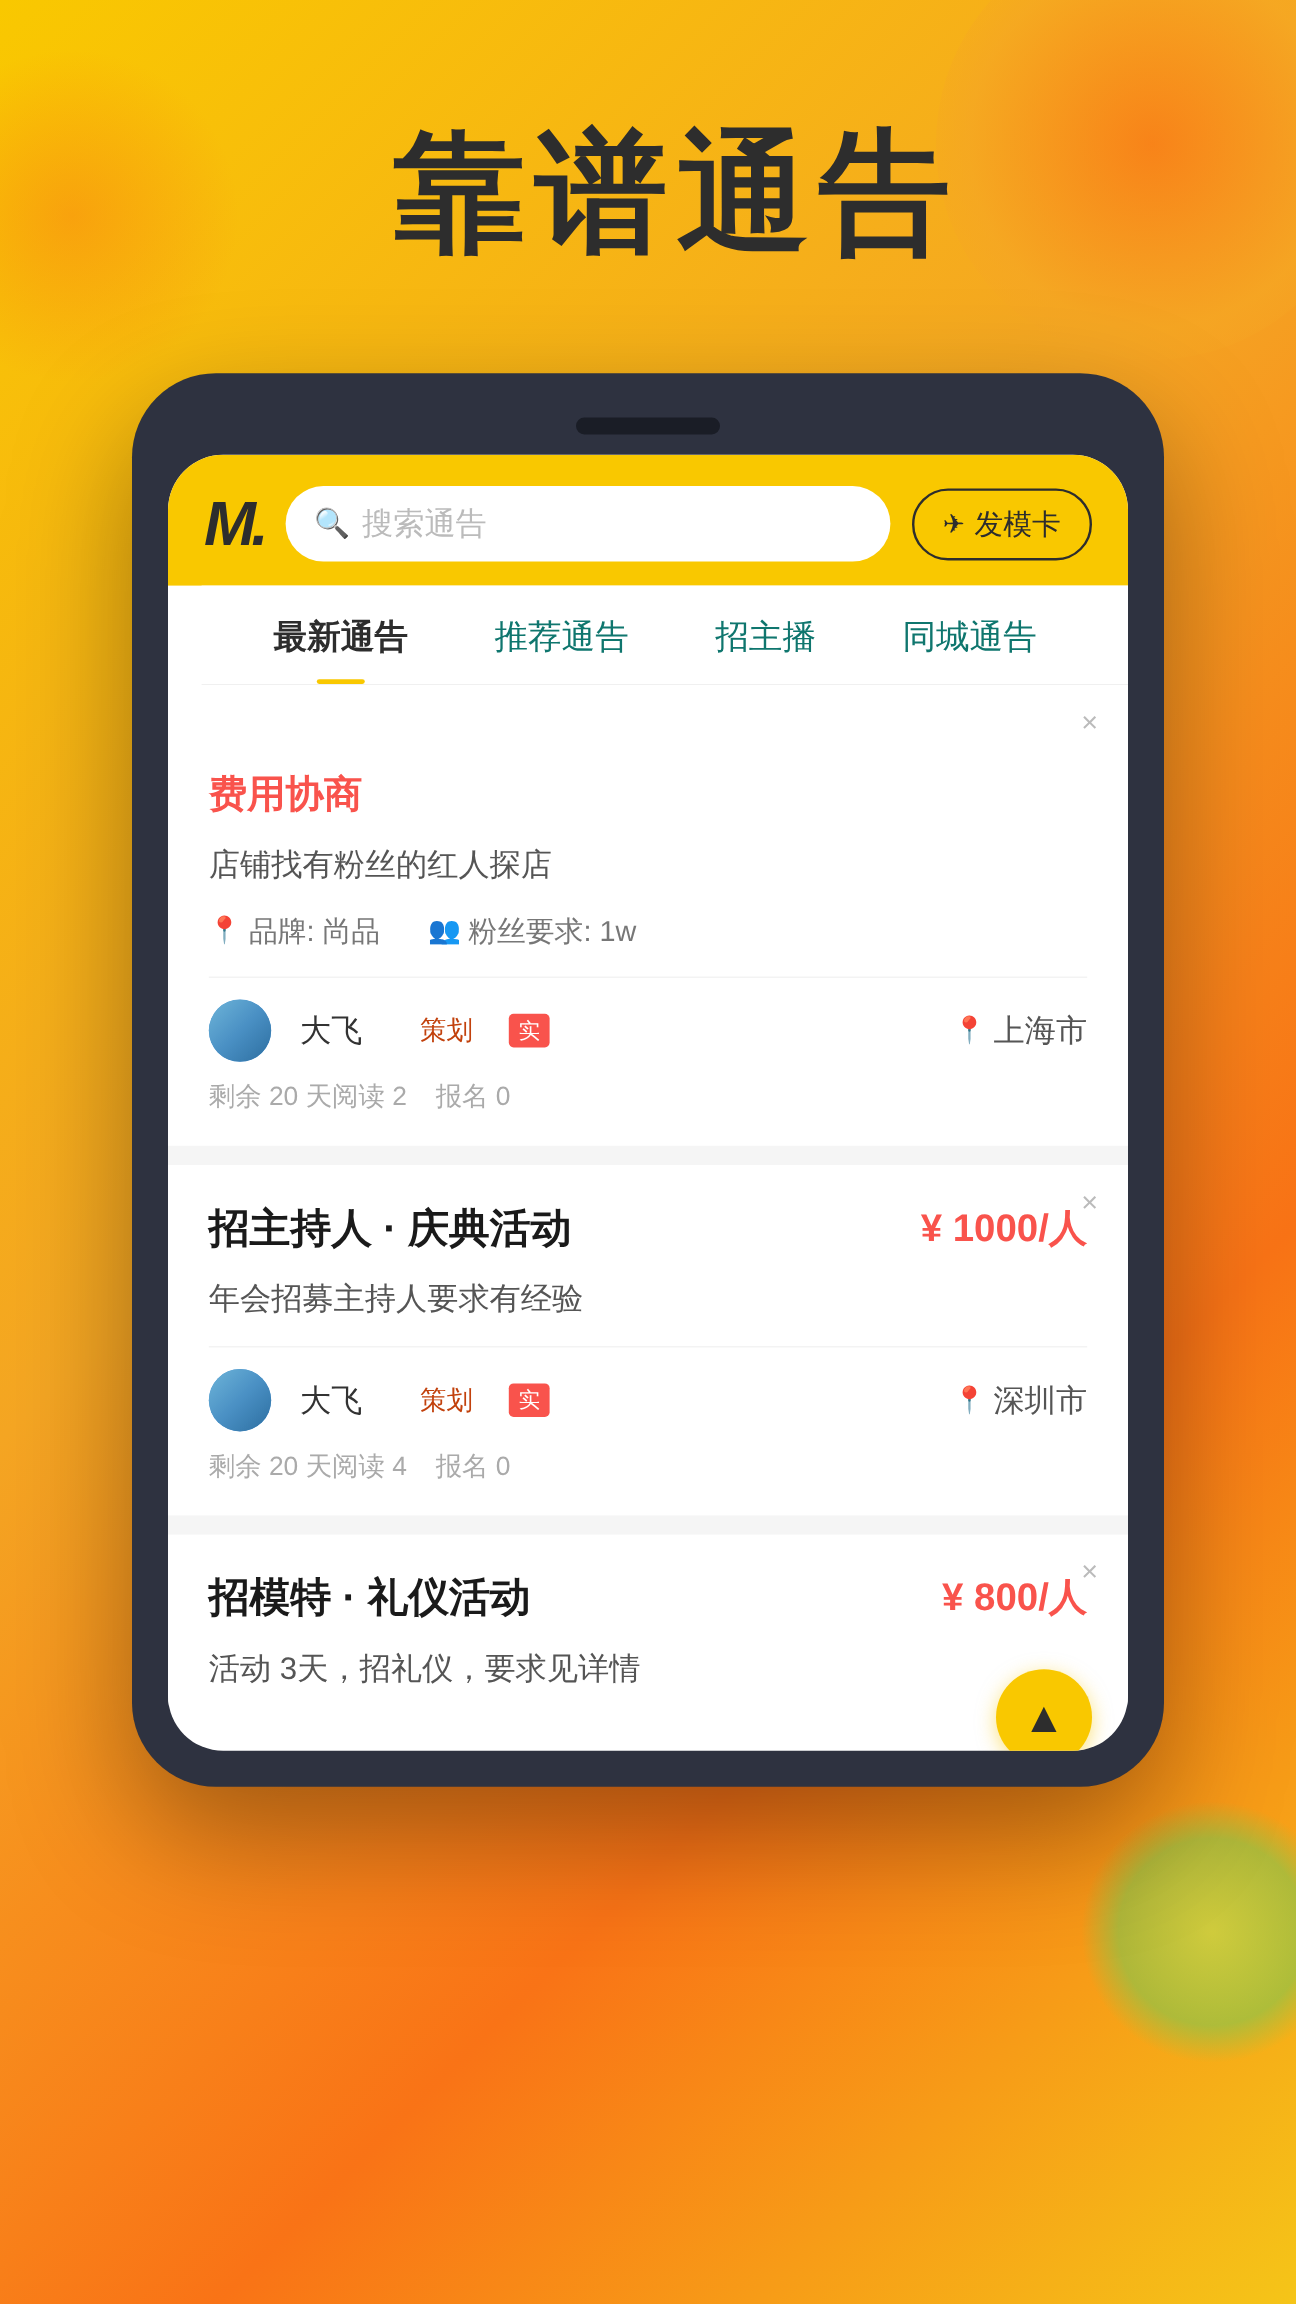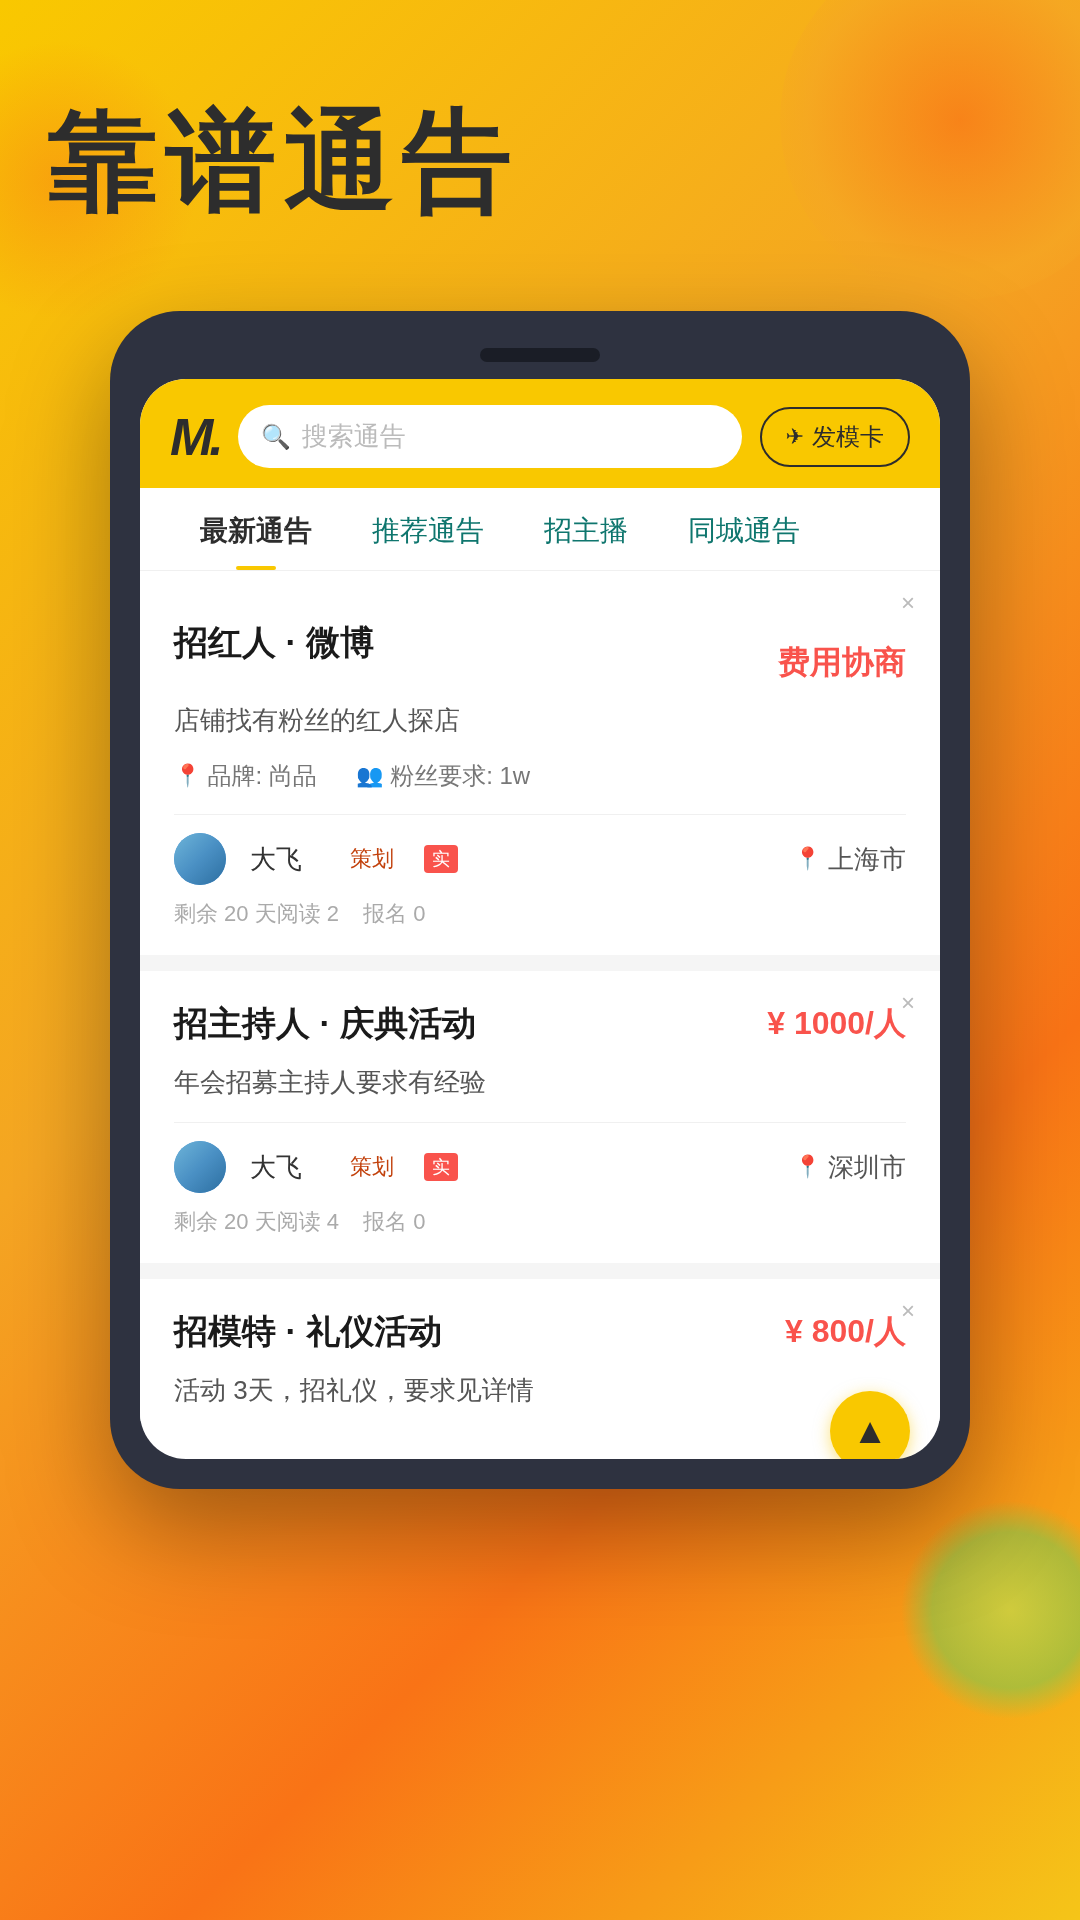--- a/index.html
+++ b/index.html
@@ -46,20 +46,21 @@
       border-radius: 50%;
       background: radial-gradient(circle, #b5e655 0%, #7ec850 50%, transparent 70%);
       opacity: 0.6;
       z-index: 1;
     }
 
     
     .hero-section {
       position: relative;
       z-index: 2;
+      text-align: center;
       padding-top: 100px;
       padding-bottom: 60px;
       padding-left: 48px;
     }
     .hero-title {
       font-size: 110px;
       font-weight: 900;
       color: #2d2d2d;
       letter-spacing: 8px;
       line-height: 1.1;
@@ -156,23 +157,24 @@
       cursor: pointer;
     }
     .post-btn-icon {
       font-size: 22px;
     }
 
     
     .tabs-row {
       background: #ffffff;
       display: flex;
-      gap: 0;
+      gap: 12px;
       padding: 0 30px;
       border-bottom: 1px solid #f0f0f0;
+      margin-left: 28px;
     }
     .tab-item {
       padding: 24px 30px 20px 30px;
       font-size: 28px;
       color: #0f766e;
       position: relative;
       cursor: pointer;
     }
     .tab-item.active {
       color: #2d2d2d;
@@ -403,21 +405,20 @@
         <div class="tab-item">
           <span>同城通告</span>
         </div>
       </div>
 
       <div class="cards-area">
 
         <div class="job-card">
           <div class="close-btn">×</div>
           <div class="card-header-row">
-            <span class="card-title">招红人 · 微博</span>
             <span class="card-price negotiable">费用协商</span>
           </div>
           <div class="card-desc">店铺找有粉丝的红人探店</div>
           <div class="card-tags-row">
             <div class="card-tag">
               <span class="tag-icon">📍</span>
               <span>品牌: 尚品</span>
             </div>
             <div class="card-tag">
               <span class="tag-icon">👥</span>

